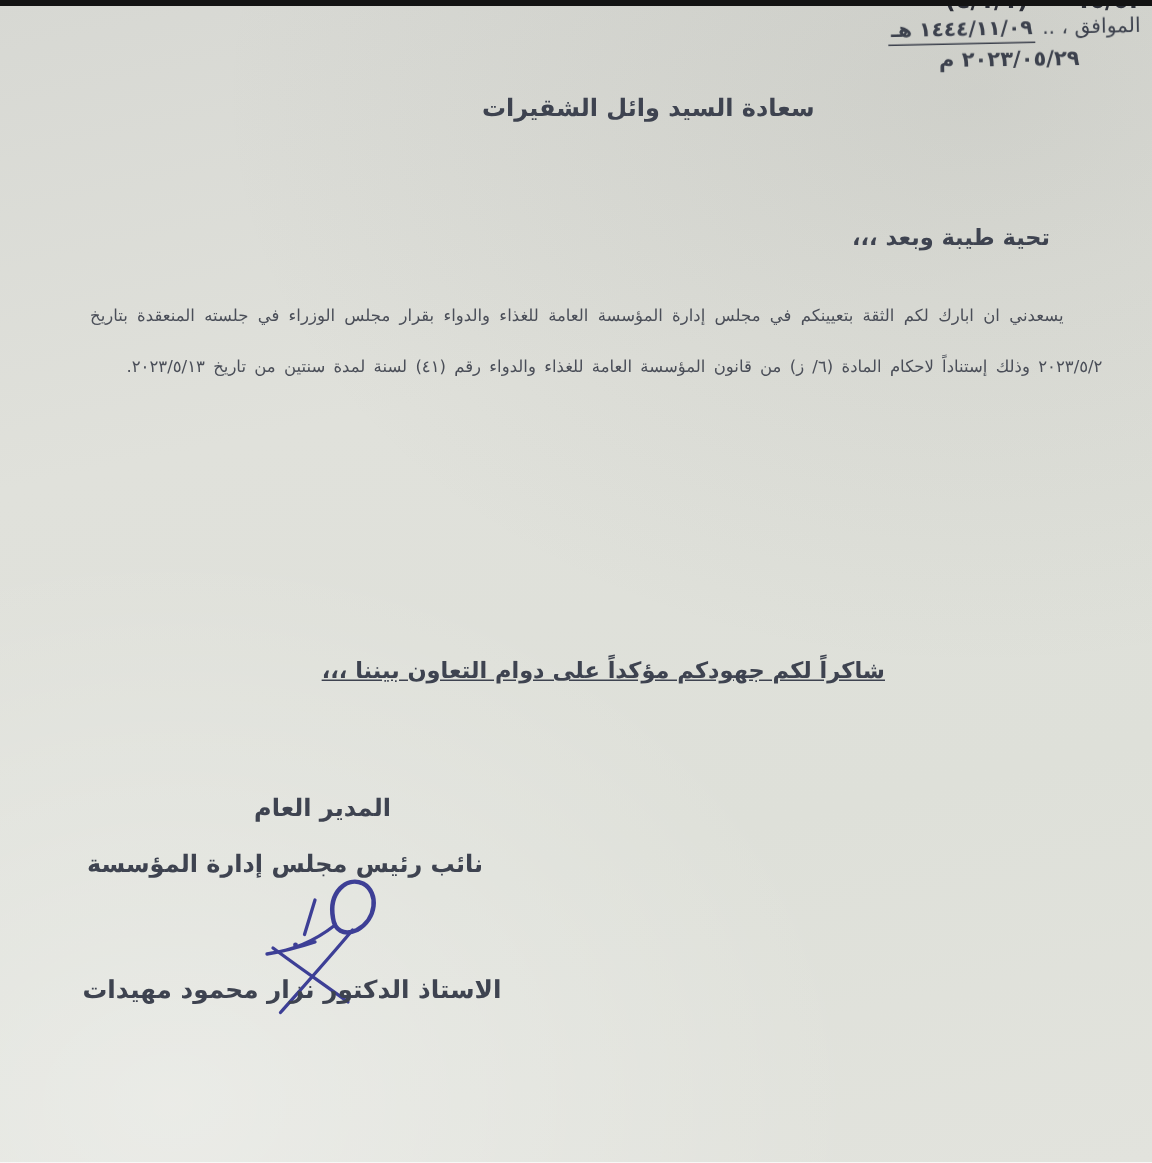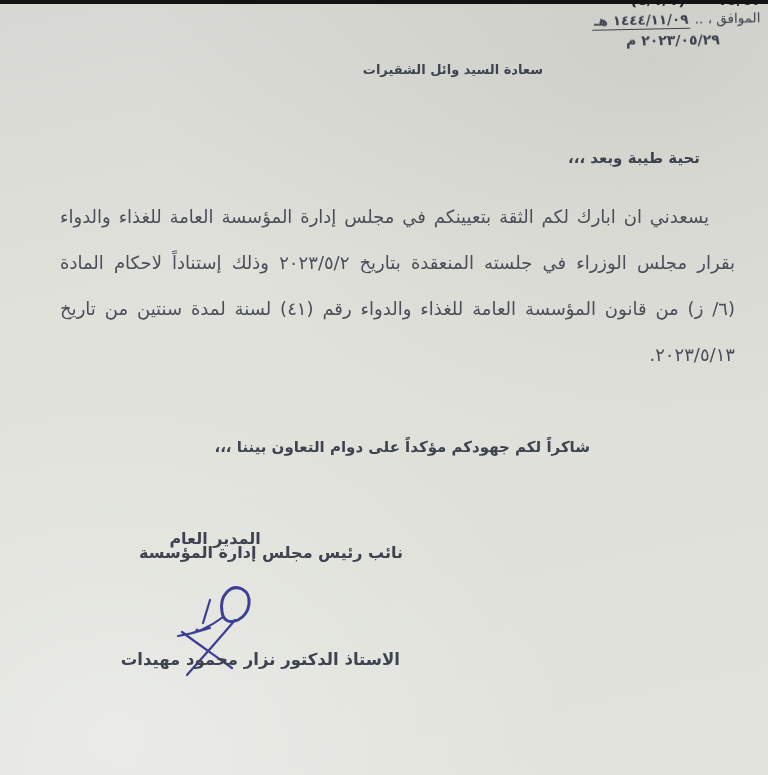--- a/index.html
+++ b/index.html
@@ -30,48 +30,48 @@
     color:#3c414d;transform:rotate(-1.2deg);
   }
   .hijri-line .date-underlined{
     font-weight:bold;border-bottom:1.6px solid #3c414d;padding:0 2px 1px 2px;
   }
   .greg-line{
     position:absolute;top:32px;right:48px;font-size:14px;font-weight:bold;
     color:#3c414d;white-space:nowrap;transform:rotate(-0.8deg);
   }
   .addressee{
-    position:absolute;top:62px;right:225px;font-size:13px;font-weight:bold;
+    position:absolute;top:62px;right:225px;font-size:16px;font-weight:bold;
     color:#3e4350;white-space:nowrap;
   }
   .salutation{
     position:absolute;top:149px;right:68px;font-size:15px;font-weight:bold;
     color:#3e4350;white-space:nowrap;text-align:right;
   }
   .para{
     position:absolute;right:33px;left:60px;
-    font-size:18px;line-height:46px;text-align:justify;
+    font-size:11px;line-height:34px;text-align:justify;
     text-indent:26px;word-spacing:2px;color:var(--ink);
   }
   .para-1{top:194px;}
   .para-2{top:322px;}
   .closing{
     position:absolute;top:438px;right:178px;font-size:15px;font-weight:bold;
-    color:#3e4350;white-space:nowrap;
+    color:#3e4350;white-space:nowrap;text-decoration:underline;
   }
   .sig-title-1{
     position:absolute;top:529px;left:100px;width:230px;text-align:center;
     font-size:16px;font-weight:bold;color:#3e4350;
   }
   .sig-title-2{
-    position:absolute;top:543px;left:58px;width:345px;text-align:right;
+    position:absolute;top:566px;left:58px;width:345px;text-align:left;
     font-size:16px;font-weight:bold;color:#3e4350;
   }
   .signatory{
-    position:absolute;top:650px;left:55px;width:345px;text-align:right;
+    position:absolute;top:650px;left:55px;width:345px;text-align:left;
     font-size:16.5px;font-weight:bold;color:#3e4350;
   }
   .signature{
     position:absolute;top:582px;left:138px;width:132px;height:96px;
   }
   .signature path{
     fill:none;stroke:var(--signature_ink);stroke-width:3;
     stroke-linecap:round;stroke-linejoin:round;
   }
   .signature .thin{stroke-width:2.2;}

